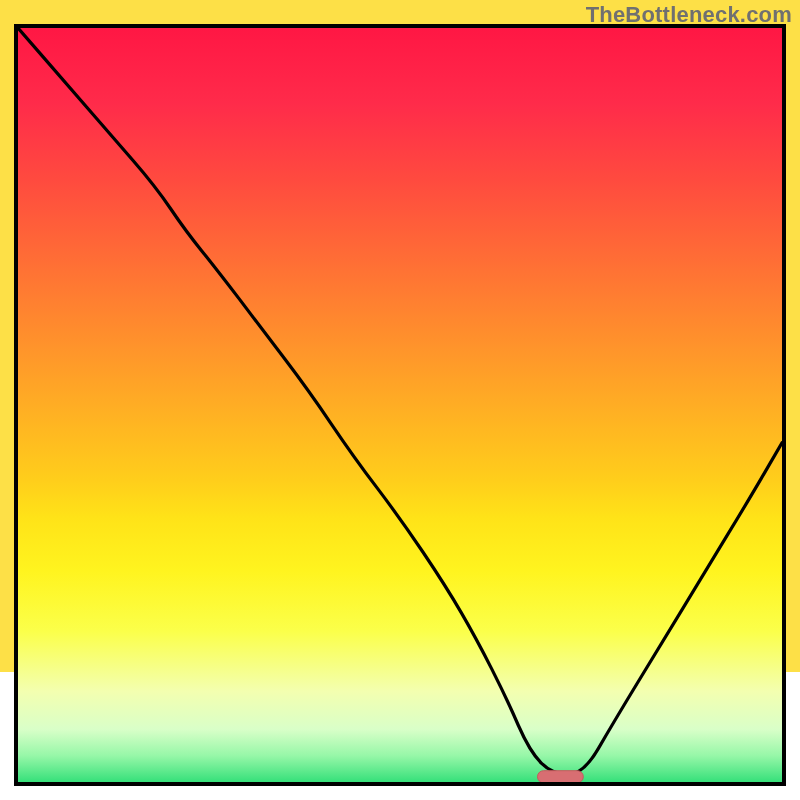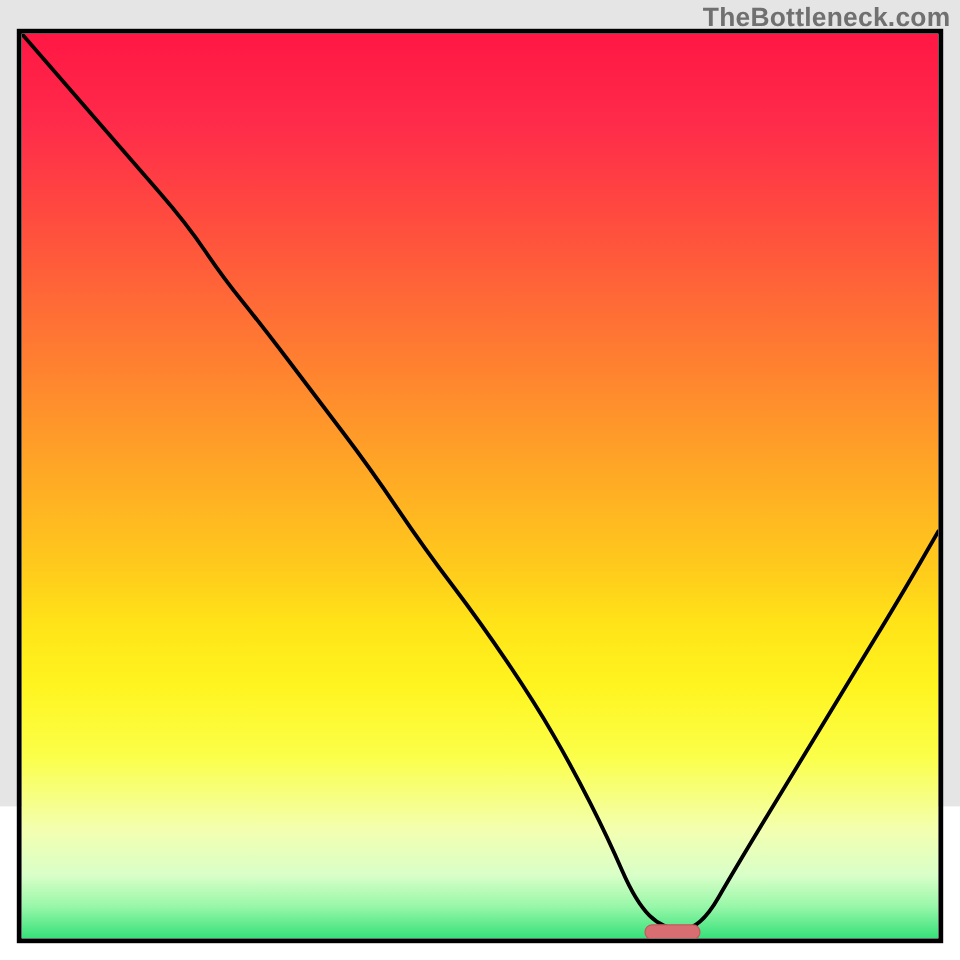--- a/index.html
+++ b/index.html
@@ -7,21 +7,21 @@
     padding: 0;
     width: 800px;
     height: 800px;
     overflow: hidden;
     font-family: Arial, Helvetica, sans-serif;
   }
   .stage {
     position: relative;
     width: 800px;
     height: 672px;
-    background: #e5e5e5;
+    background: #fde047;
   }
   .watermark {
     position: absolute;
     top: 2px;
     right: 8px;
     color: #707070;
     font-size: 22px;
     font-weight: 600;
     letter-spacing: 0.2px;
     z-index: 5;

